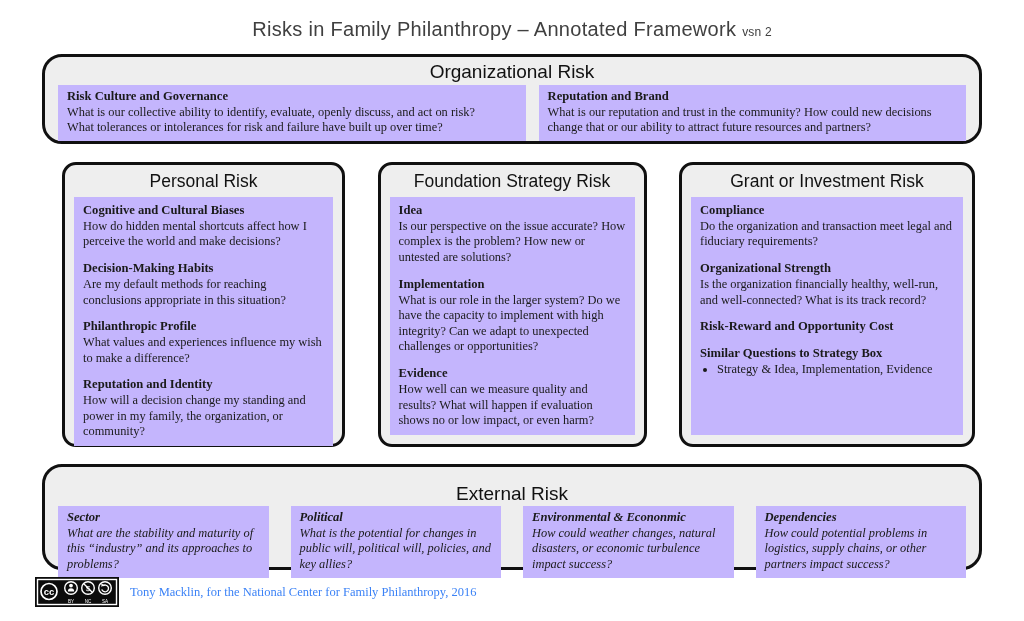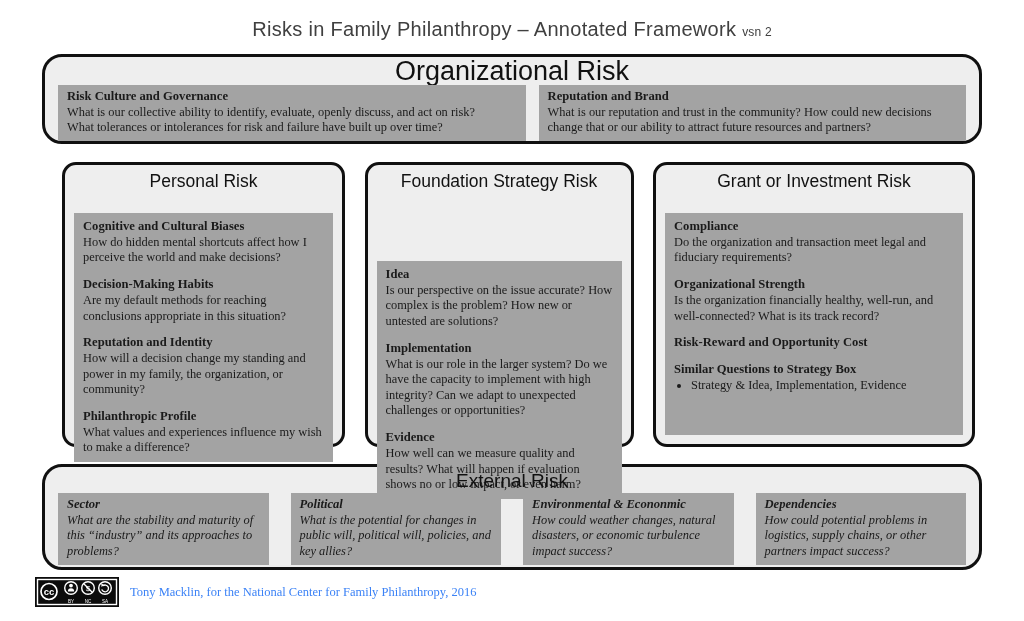--- a/index.html
+++ b/index.html
@@ -17,59 +17,59 @@
   
   .panel {
     background: #eeeeee;
     border: 3px solid #101010;
   }
   .panel-title {
     font-family: "Liberation Sans", sans-serif;
     text-align: center; color: #111111;
   }
   .card {
-    background: #a3a3a3;
+    background: #c4b5fd;
     padding: 4px 9px 5px 9px;
     font-size: 12.4px; line-height: 1.26;
   }
   .item-heading { font-weight: bold; font-size: 12.6px; }
   .item-body { font-size: 12.4px; }
   .item { margin-bottom: 11px; }
   .item:last-child { margin-bottom: 0; }
 
   
   .org-panel {
     margin: 13px 42px 0 42px; height: 90px;
     border-radius: 20px; padding: 1px 13px 8px 13px;
   }
-  .org-panel .panel-title { font-size: 27px; line-height: 27px; }
+  .org-panel .panel-title { font-size: 19px; line-height: 27px; }
   .org-cards { display: flex; gap: 13px; }
   .org-cards .card.c0 { flex: 0 0 51.5%; }
   .org-cards .card.c1 { flex: 1; }
 
   
   .middle-row {
     margin-top: 18px; height: 285px;
     padding: 0 49px 0 62px;
     display: flex; justify-content: space-between; align-items: stretch;
   }
   .mid-panel { border-radius: 14px; padding: 3px 9px 9px 9px; display: flex; flex-direction: column; }
   .mid-panel .panel-title { font-size: 17.5px; line-height: 26px; margin-bottom: 3px; }
-  .mid-panel .card { flex: 1; padding: 6px 9px; margin-top: 16px; }
+  .mid-panel .card { flex: 1; padding: 6px 9px; }
   .mid-panel.personal   { width: 283px; }
-  .mid-panel.foundation { width: 269px; gap: 48px; }
-  .mid-panel.grant      { width: 322px; }
+  .mid-panel.foundation { width: 269px; }
+  .mid-panel.grant      { width: 296px; }
 
   ul.bullet-list { margin: 0; padding-left: 17px; }
   ul.bullet-list li { font-size: 12.4px; }
 
   
   .ext-panel {
     margin: 17px 42px 0 42px; height: 106px;
-    border-radius: 20px; padding: 1px 13px 8px 13px;
+    border-radius: 20px; padding: 14px 13px 8px 13px;
   }
   .ext-panel .panel-title { font-size: 19px; line-height: 25px; }
   .ext-cards { display: flex; gap: 22px; font-style: italic; }
   .ext-cards .card { flex: 1; }
 
   
   .footer {
     margin: 7px 0 0 35px;
     display: flex; align-items: center; gap: 11px;
   }
@@ -106,26 +106,26 @@
     <div class="card">
       <div class="item">
         <div class="item-heading">Cognitive and Cultural Biases</div>
         <div class="item-body">How do hidden mental shortcuts affect how I perceive the world and make decisions?</div>
       </div>
       <div class="item">
         <div class="item-heading">Decision-Making Habits</div>
         <div class="item-body">Are my default methods for reaching conclusions appropriate in this situation?</div>
       </div>
       <div class="item">
+        <div class="item-heading">Philanthropic Profile</div>
+        <div class="item-body">What values and experiences influence my wish to make a difference?</div>
+      </div>
+      <div class="item">
         <div class="item-heading">Reputation and Identity</div>
         <div class="item-body">How will a decision change my standing and power in my family, the organization, or community?</div>
-      </div>
-      <div class="item">
-        <div class="item-heading">Philanthropic Profile</div>
-        <div class="item-body">What values and experiences influence my wish to make a difference?</div>
       </div>
     </div>
   </div>
 
   <div class="panel mid-panel foundation">
     <div class="panel-title">Foundation Strategy Risk</div>
     <div class="card">
       <div class="item">
         <div class="item-heading">Idea</div>
         <div class="item-body">Is our perspective on the issue accurate? How complex is the problem? How new or untested are solutions?</div>

